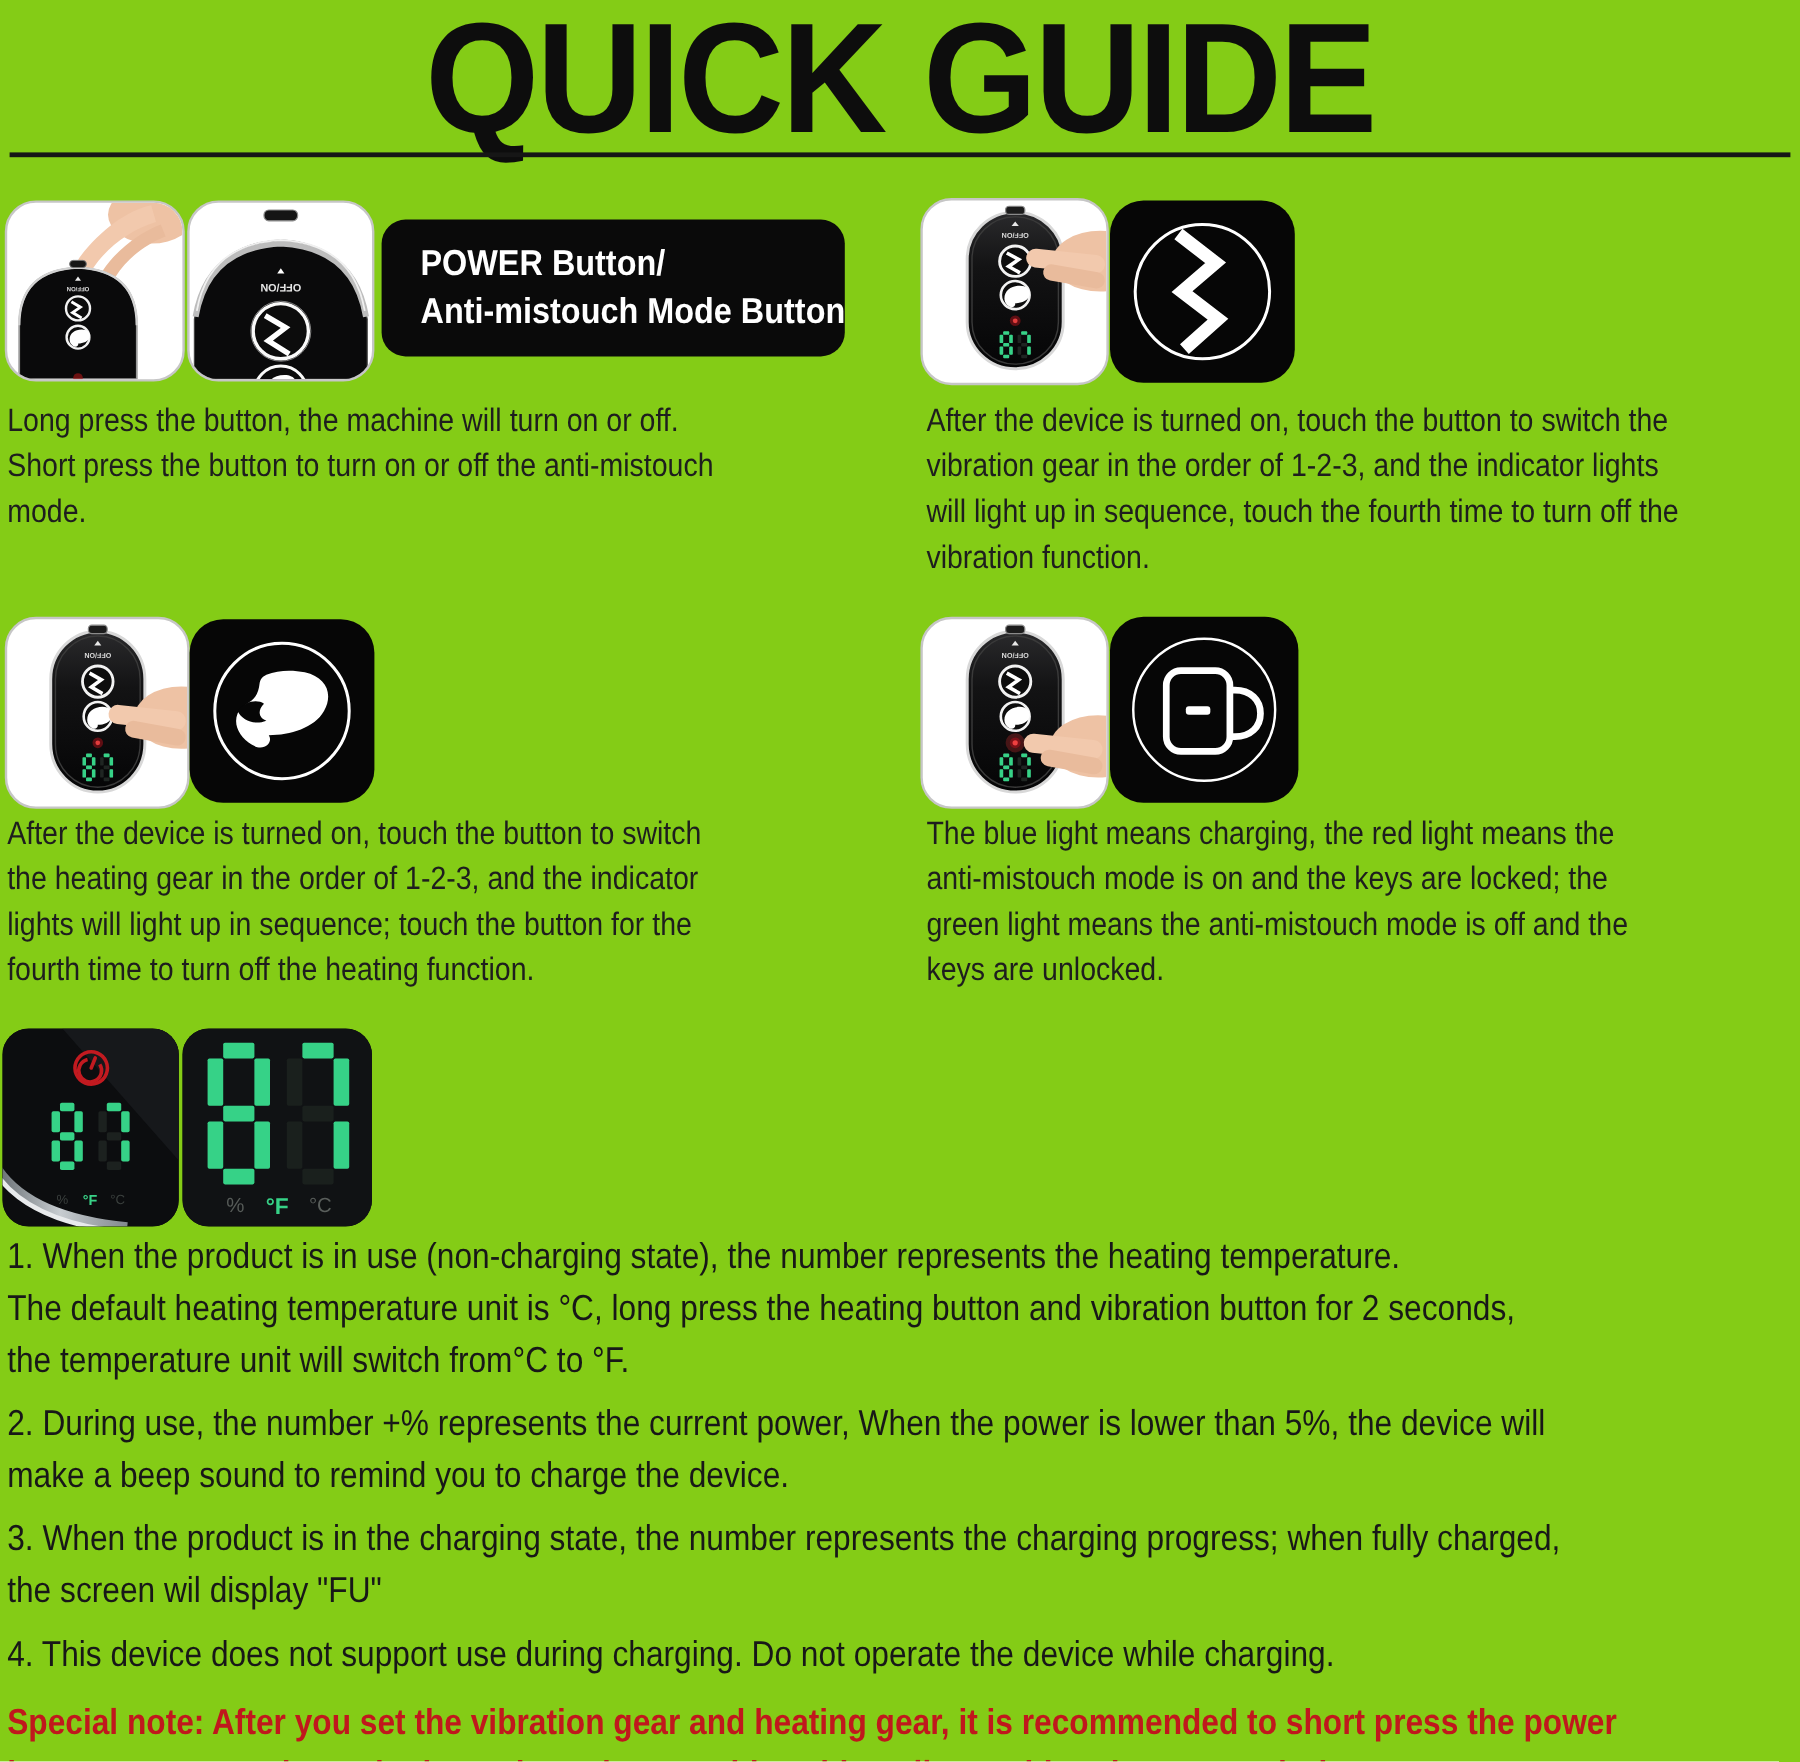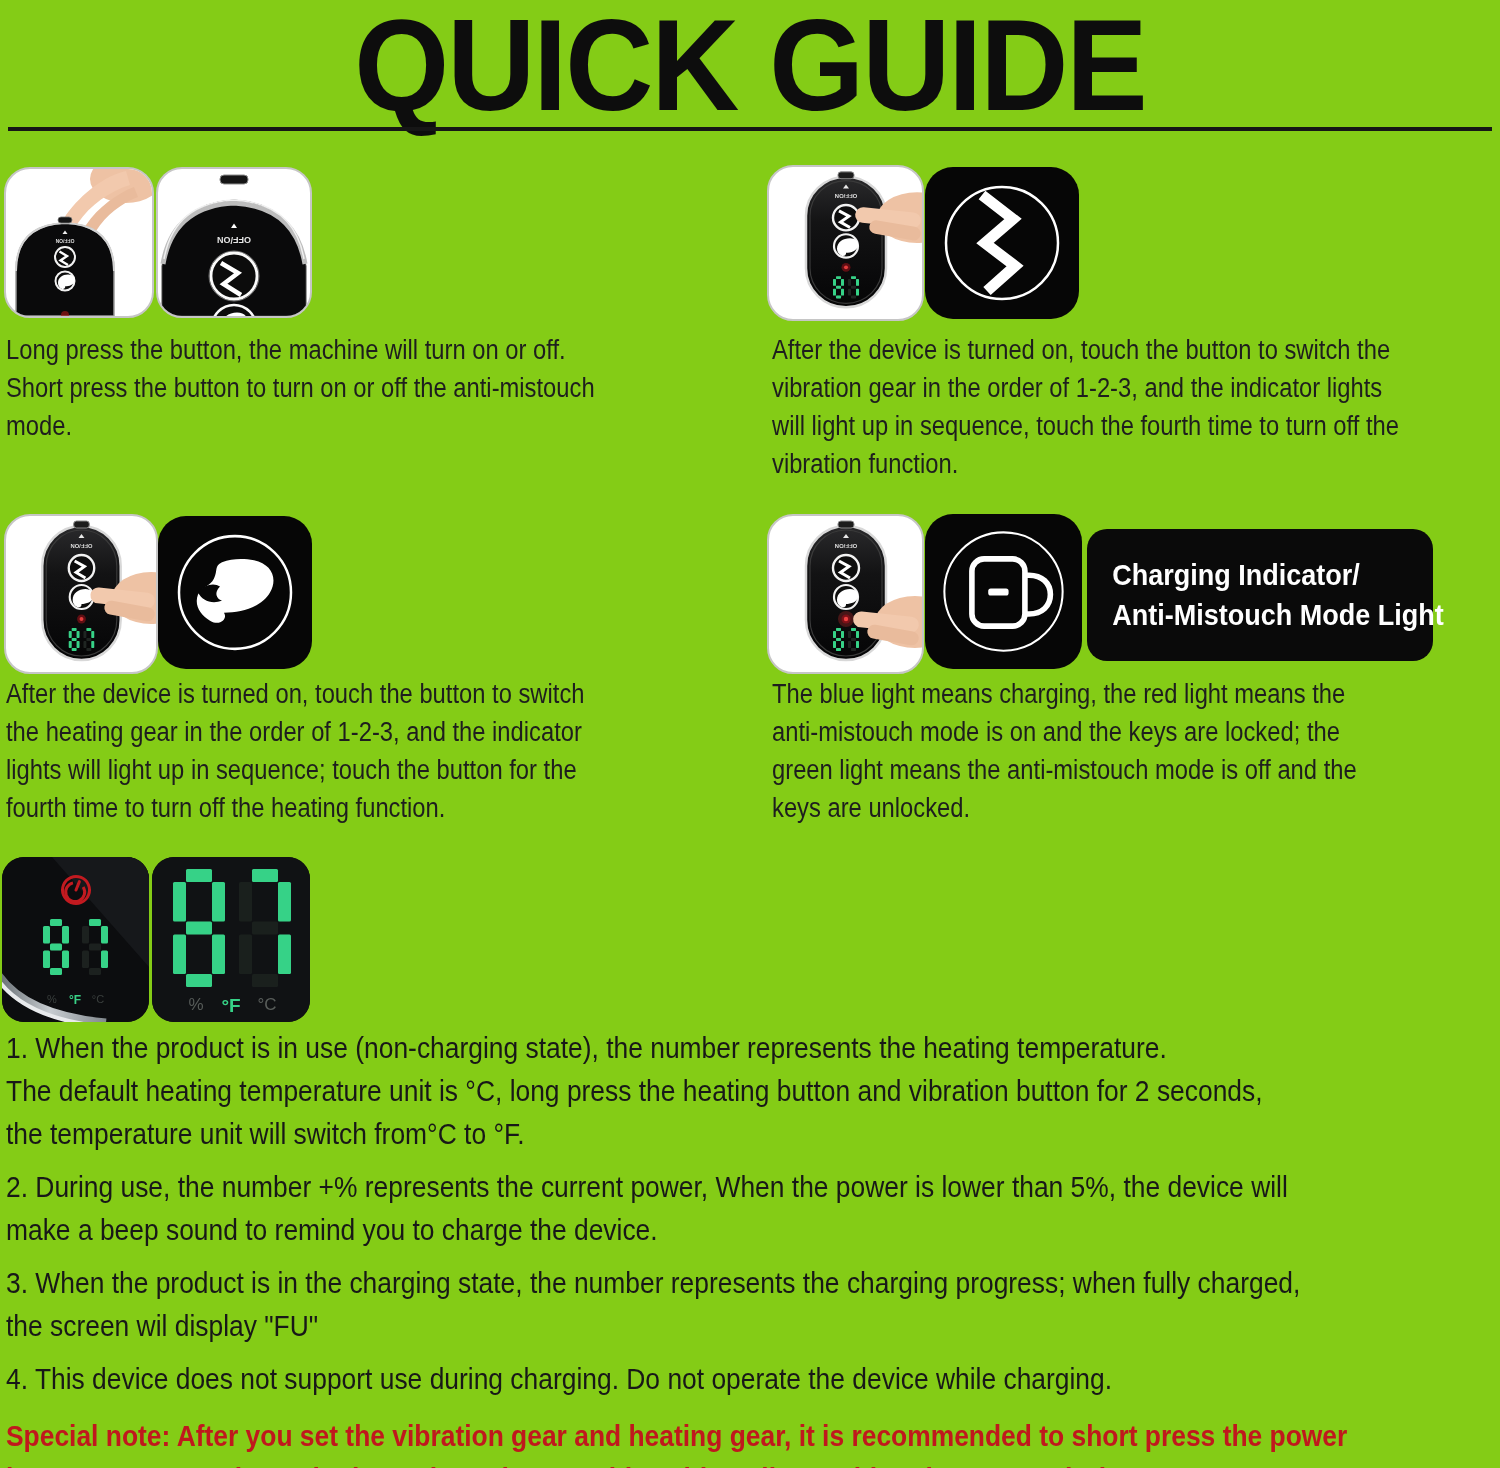--- a/index.html
+++ b/index.html
@@ -99,20 +99,26 @@
         <text x="76" y="75" font-size="9" font-weight="bold" fill="#e6e6e6" text-anchor="middle" transform="rotate(180 76 71.5)">OFF/ON</text>
         <circle cx="76" cy="107" r="25" fill="none" stroke="#8a8a8a" stroke-width="0.8"></circle>
         <circle cx="76" cy="107" r="23" fill="#0c0c0c" stroke="#fafafa" stroke-width="2.8"></circle>
         <polyline points="63,94 80,104 65.5,115 83,126" fill="none" stroke="#fff" stroke-width="4.5"></polyline>
         <circle cx="76" cy="158" r="22" fill="#0c0c0c" stroke="#fafafa" stroke-width="2.6"></circle>
         <path d="M64,156 c0,-8 7,-12.5 15,-12.5 c7.5,0 11,4.5 10,9.5 l-25,3 z" fill="#ffffff"></path>
       </g>
     </svg>
   </div>
 
+  <div class="label-box" id="lb-power" style="left:318px;top:183px;width:386px;height:114px">
+    <div class="lines">
+        <div>POWER Button/</div>
+        <div>Anti-mistouch Mode Button</div>
+      </div>
+  </div>
 
   <div class="para" style="left:6px;top:331px">
       <div>Long press the button, the machine will turn on or off.</div>
       <div>Short press the button to turn on or off the anti-mistouch</div>
       <div>mode.</div>
     </div>
 
   <div class="photo" style="left:767px;top:165px;width:153px;height:152px">
     <svg viewBox="0 0 153 156" preserveAspectRatio="none">
       <g>
@@ -298,26 +304,20 @@
     <svg viewBox="0 0 154 152" preserveAspectRatio="none">
       <circle cx="77" cy="76" r="58" fill="none" stroke="#ffffff" stroke-width="2"></circle>
       <g>
         <rect x="46" y="44" width="52" height="66" rx="12" fill="none" stroke="#ffffff" stroke-width="5.5"></rect>
         <path d="M98,60 h4 c13,0 21,8 21,19 c0,11 -8,19 -21,19 h-4" fill="none" stroke="#ffffff" stroke-width="5.5"></path>
         <rect x="62" y="73" width="20" height="7" rx="2.5" fill="#ffffff"></rect>
       </g>
     </svg>
   </div>
 
-  <div class="label-box" id="lb-chg" style="left:1087px;top:529px;width:346px;height:132px">
-    <div class="lines">
-        <div>Charging Indicator/</div>
-        <div>Anti-Mistouch Mode Light</div>
-      </div>
-  </div>
 
   <div class="para" style="left:772px;top:675px">
       <div>The blue light means charging, the red light means the</div>
       <div>anti-mistouch mode is on and the keys are locked; the</div>
       <div>green light means the anti-mistouch mode is off and the</div>
       <div>keys are unlocked.</div>
     </div>
 
   <div class="photo-dark" style="left:2px;top:857px;width:147px;height:165px">
     <svg viewBox="0 0 147 165" preserveAspectRatio="none">

